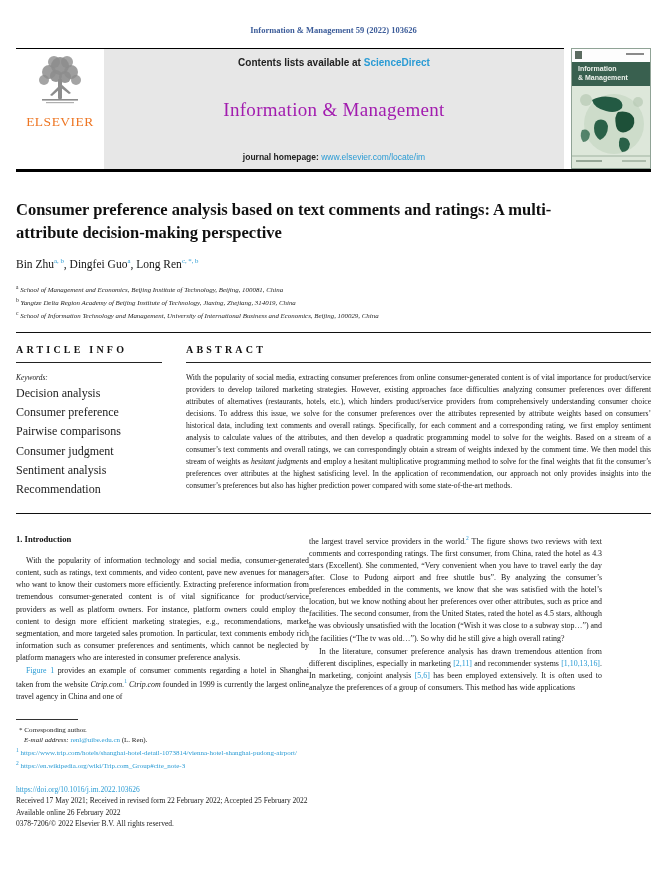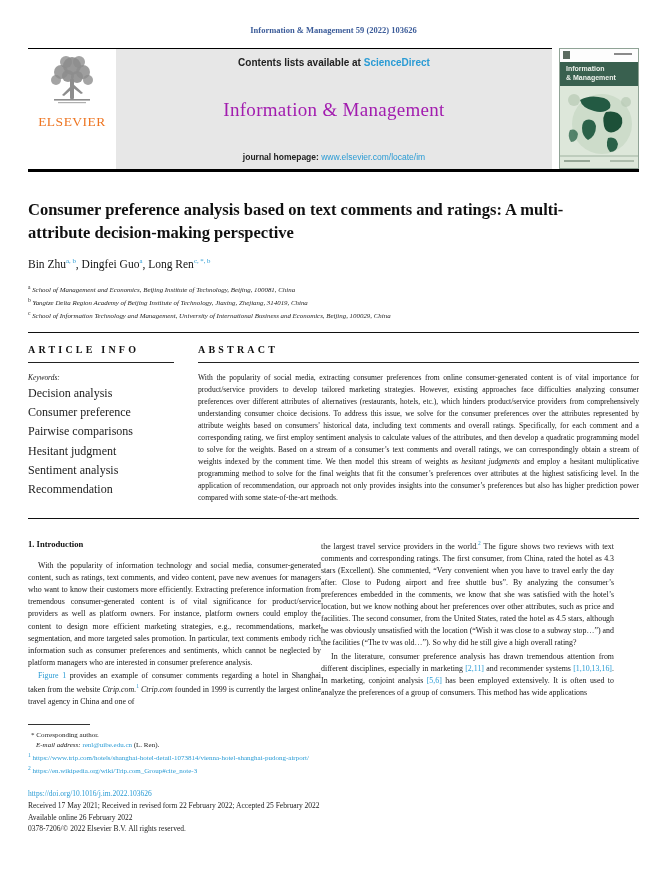--- a/index.html
+++ b/index.html
@@ -2,21 +2,21 @@
 <html><head>
 <meta charset="utf-8">
 <style>
   * { margin:0; padding:0; box-sizing:border-box; }
   html,body { background:#ffffff; }
   .page {
     position:relative; width:667px; height:878px; margin:0 auto;
     background:#fff; overflow:hidden;
     font-family:"Liberation Serif", serif; color:#1c1c1c;
   }
-  .content { margin:0 28px; }
+  .content { margin:0 16px; }
 
   
   .citation-line {
     padding-top:25px; text-align:center;
     font-size:8.5px; font-weight:bold; color:#3c5c99;
   }
 
   
   .header-wrap { display:flex; align-items:stretch; margin-top:13px; }
   .band-left {
@@ -190,21 +190,21 @@
     <div class="info-rule-top"></div>
 
     <div class="info-abstract">
       <div class="info-col">
         <div class="block-heading">ARTICLE INFO</div>
         <div class="heading-rule"></div>
         <div class="keywords-label">Keywords:</div>
         <div class="keyword">Decision analysis</div>
         <div class="keyword">Consumer preference</div>
         <div class="keyword">Pairwise comparisons</div>
-        <div class="keyword">Hesitant judgment</div>
+        <div class="keyword">Consumer judgment</div>
         <div class="keyword">Sentiment analysis</div>
         <div class="keyword">Recommendation</div>
       </div>
       <div class="abstract-col">
         <div class="block-heading">ABSTRACT</div>
         <div class="heading-rule"></div>
         <div class="abstract-text">
           <span>With the popularity of social media, extracting consumer preferences from online consumer-generated content is of vital importance for product/service providers to develop tailored marketing strategies. However, existing approaches face difficulties analyzing consumer preferences over different attributes of alternatives (restaurants, hotels, etc.), which hinders product/service providers from comprehensively understanding consumer choice decisions. To address this issue, we solve for the consumer preferences over the attributes represented by attribute weights based on consumers’ historical data, including text comments and overall ratings. Specifically, for each comment and a corresponding rating, we first employ sentiment analysis to calculate values of the attributes, and then develop a quadratic programming model to solve for the weights. Based on a stream of a consumer’s text comments and overall ratings, we can correspondingly obtain a stream of weights indexed by the comment time. We then model this stream of weights as </span><span class="italic">hesitant judgments</span><span> and employ a hesitant multiplicative programming method to solve for the final weights that fit the consumer’s preferences over attributes at the highest satisficing level. In the application of recommendation, our approach not only provides insights into the consumer’s preferences but also has higher prediction power compared with some state-of-the-art methods.</span>
         </div>
       </div>

